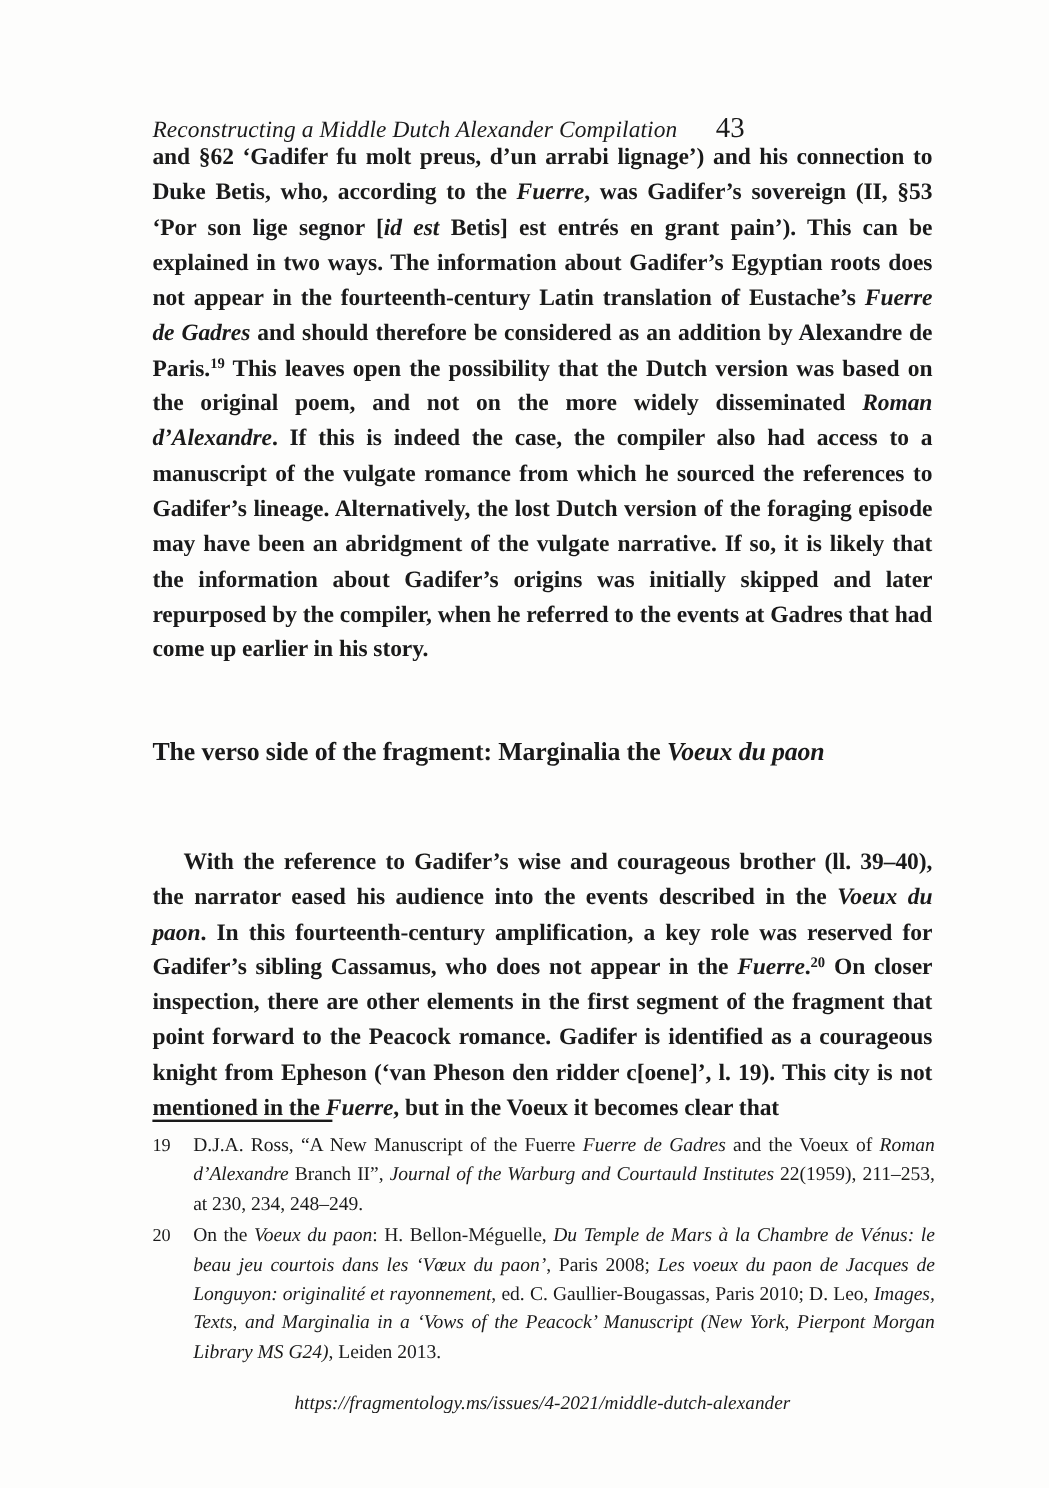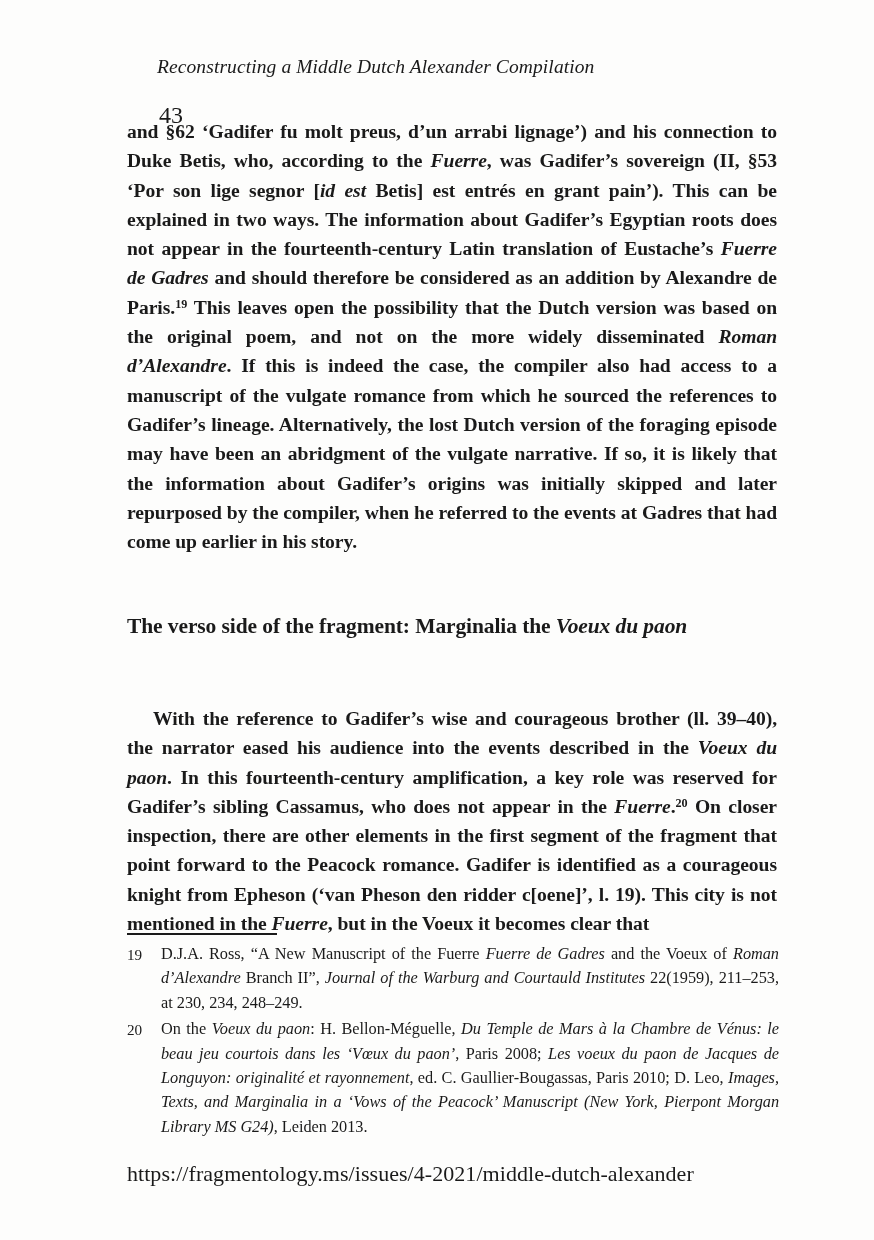--- a/index.html
+++ b/index.html
@@ -18,27 +18,26 @@
   .page {
     position: absolute;
     inset: 0;
     background: #fdfdfc;
   }
 
   
   .runhead {
     position: absolute;
     left: 127px;
-    top: 56px;
+    top: 70px;
     width: 650px;
     display: flex;
     justify-content: flex-start;
     align-items: baseline;
     font-size: 19.5px;
-    flex-direction: column;
   }
   .runhead-title {
     font-style: italic;
     letter-spacing: 0.1px;
   }
   .runhead-pageno {
     margin-left: 30px;
     font-style: normal;
     font-size: 24px;
     min-width: 26px;
@@ -130,22 +129,23 @@
     text-justify: inter-word;
     letter-spacing: -0.02px;
   }
 
   
   .footer-url {
     position: absolute;
     left: 127px;
     top: 1161px;
     width: 650px;
-    text-align: left;
-    font-size: 22px;
+    text-align: center;
+    font-style: italic;
+    font-size: 16px;
     letter-spacing: 0.05px;
   }
 </style>
 </head>
 <body>
 
 <div class="page">
 
   <div class="runhead">
     <span class="runhead-title">Reconstructing a Middle Dutch Alexander Compilation</span>

